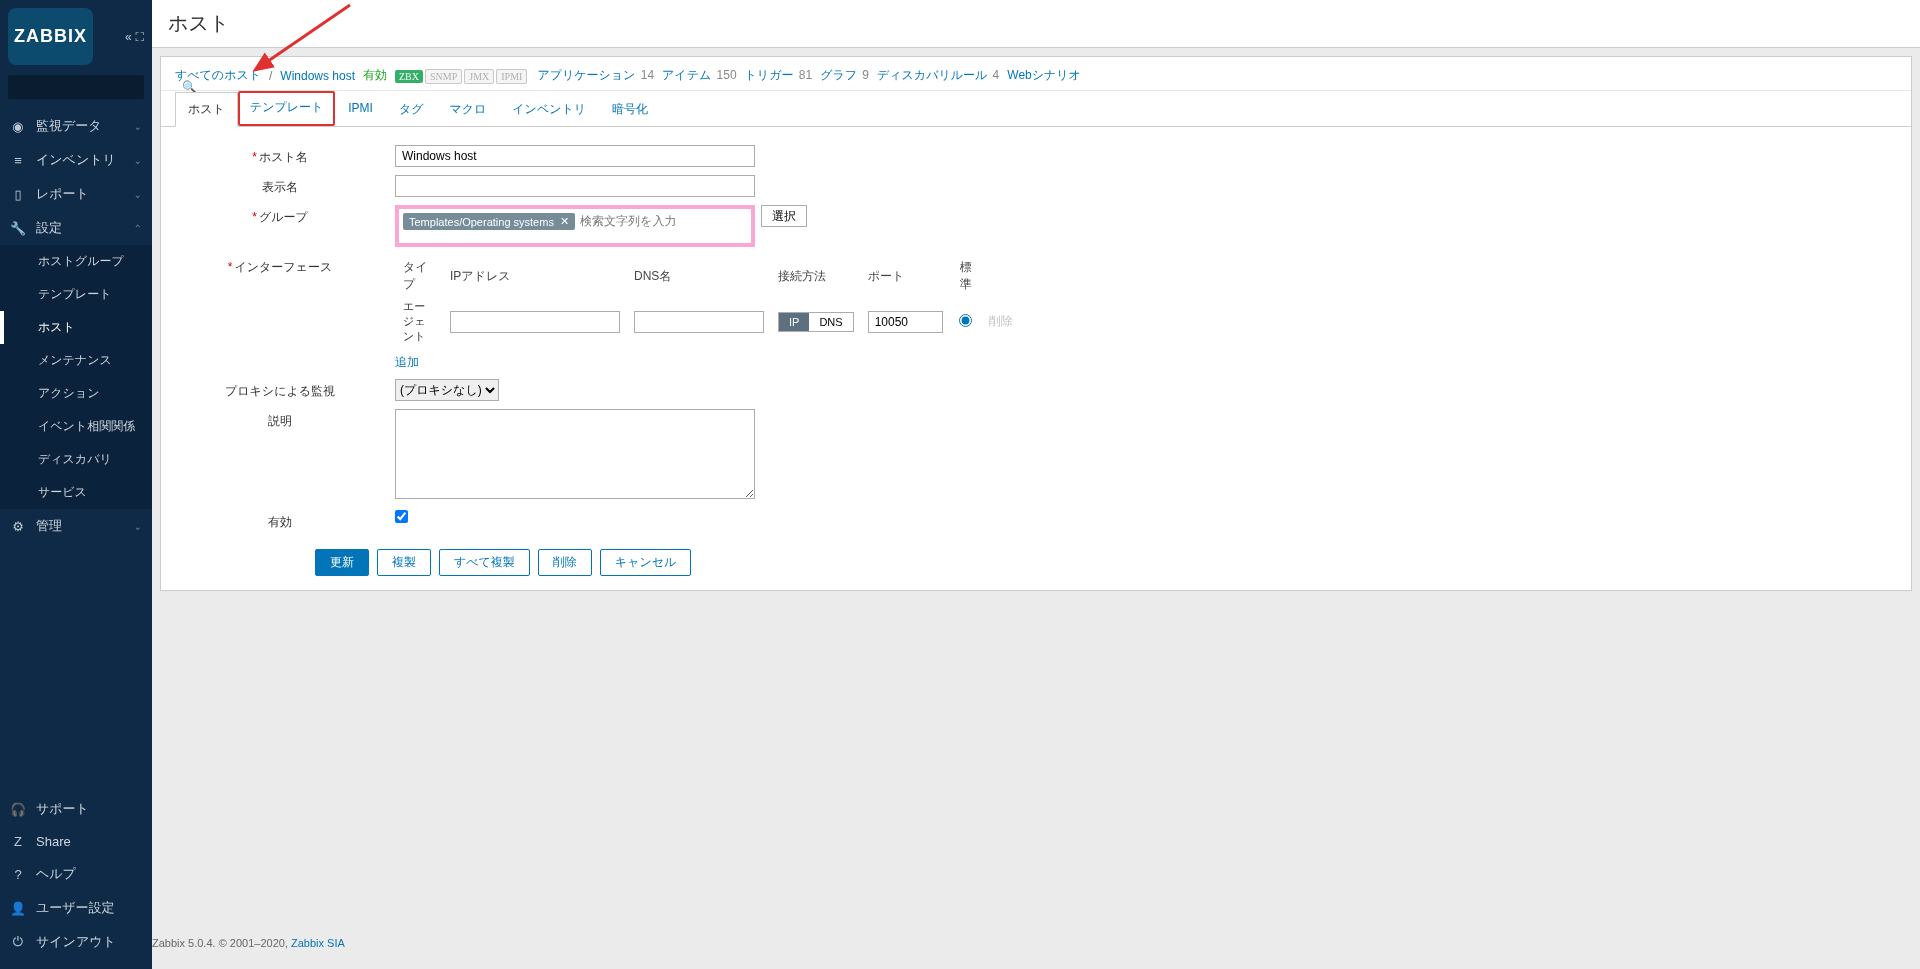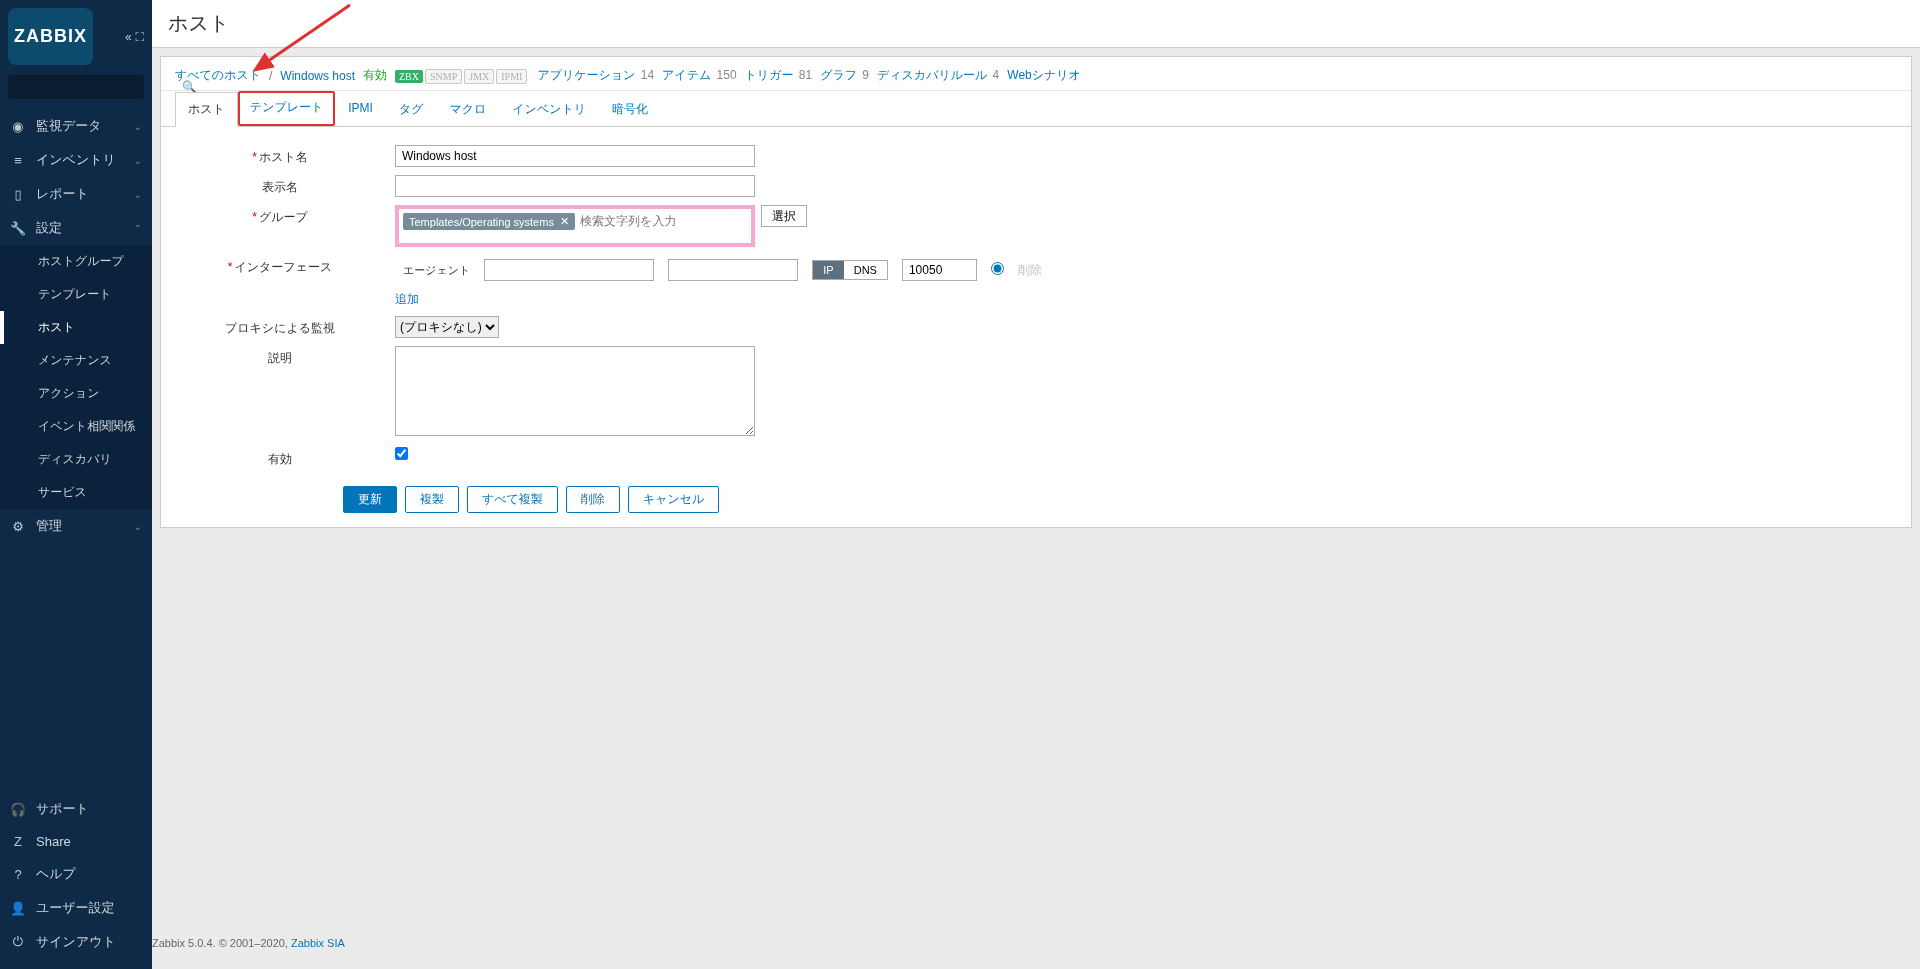--- a/index.html
+++ b/index.html
@@ -66,21 +66,21 @@
 .conn-toggle { display: inline-flex; border: 1px solid #acacac; }
 .conn-btn { padding: 3px 10px; font-size: 11px; cursor: pointer; background: #fff; border: none; }
 .conn-btn.active { background: #5c7080; color: #fff; }
 .radio { accent-color: #0275b8; }
 .link-add { color: #0275b8; cursor: pointer; text-decoration: none; display: inline-block; margin-top: 6px; }
 .delete-label { color: #c0c0c0; }
 
 textarea.text-input { width: 360px; height: 90px; resize: both; padding: 4px; }
 select.proxy { height: 22px; border: 1px solid #acacac; font-size: 12px; }
 
-.button-row { display: flex; gap: 8px; margin-top: 14px; margin-left: 120px; padding-left: 48px; }
+.button-row { display: flex; gap: 8px; margin-top: 14px; margin-left: 92px; padding-left: 48px; }
 .btn { padding: 4px 14px; font-size: 12px; cursor: pointer; border: 1px solid #0275b8; background: #fff; color: #0275b8; border-radius: 2px; }
 .btn.primary { background: #0275b8; color: #fff; }
 
 .footer { text-align: left; font-size: 11px; color: #666; padding: 10px 0 20px; }
 .footer a { color: #0275b8; text-decoration: none; }
 
 
 .arrow-svg { position: absolute; pointer-events: none; z-index: 100; }
 </style>
 </head>
@@ -234,20 +234,29 @@
               </div>
               <button class="btn-select">選択</button>
             </div>
           </div>
         </div>
         <div class="form-row">
           <div class="form-label"><span class="req">*</span><span>インターフェース</span></div>
           <div class="form-field">
             <table class="interface-table">
               <tbody>
+                  <tr>
+                <th style="width:45px">タイプ</th>
+                <th style="width:180px">IPアドレス</th>
+                <th style="width:140px">DNS名</th>
+                <th style="width:70px">接続方法</th>
+                <th style="width:80px">ポート</th>
+                <th style="width:30px; text-align:center">標準</th>
+                <th></th>
+              </tr>
               <tr>
                 <td><span class="if-label">エージェント</span></td>
                 <td><input class="text-input" style="width: 170px;"></td>
                 <td><input class="text-input" style="width: 130px;"></td>
                 <td>
                   <span class="conn-toggle">
                     <button class="conn-btn active">IP</button>
                     <button class="conn-btn">DNS</button>
                   </span>
                 </td>

